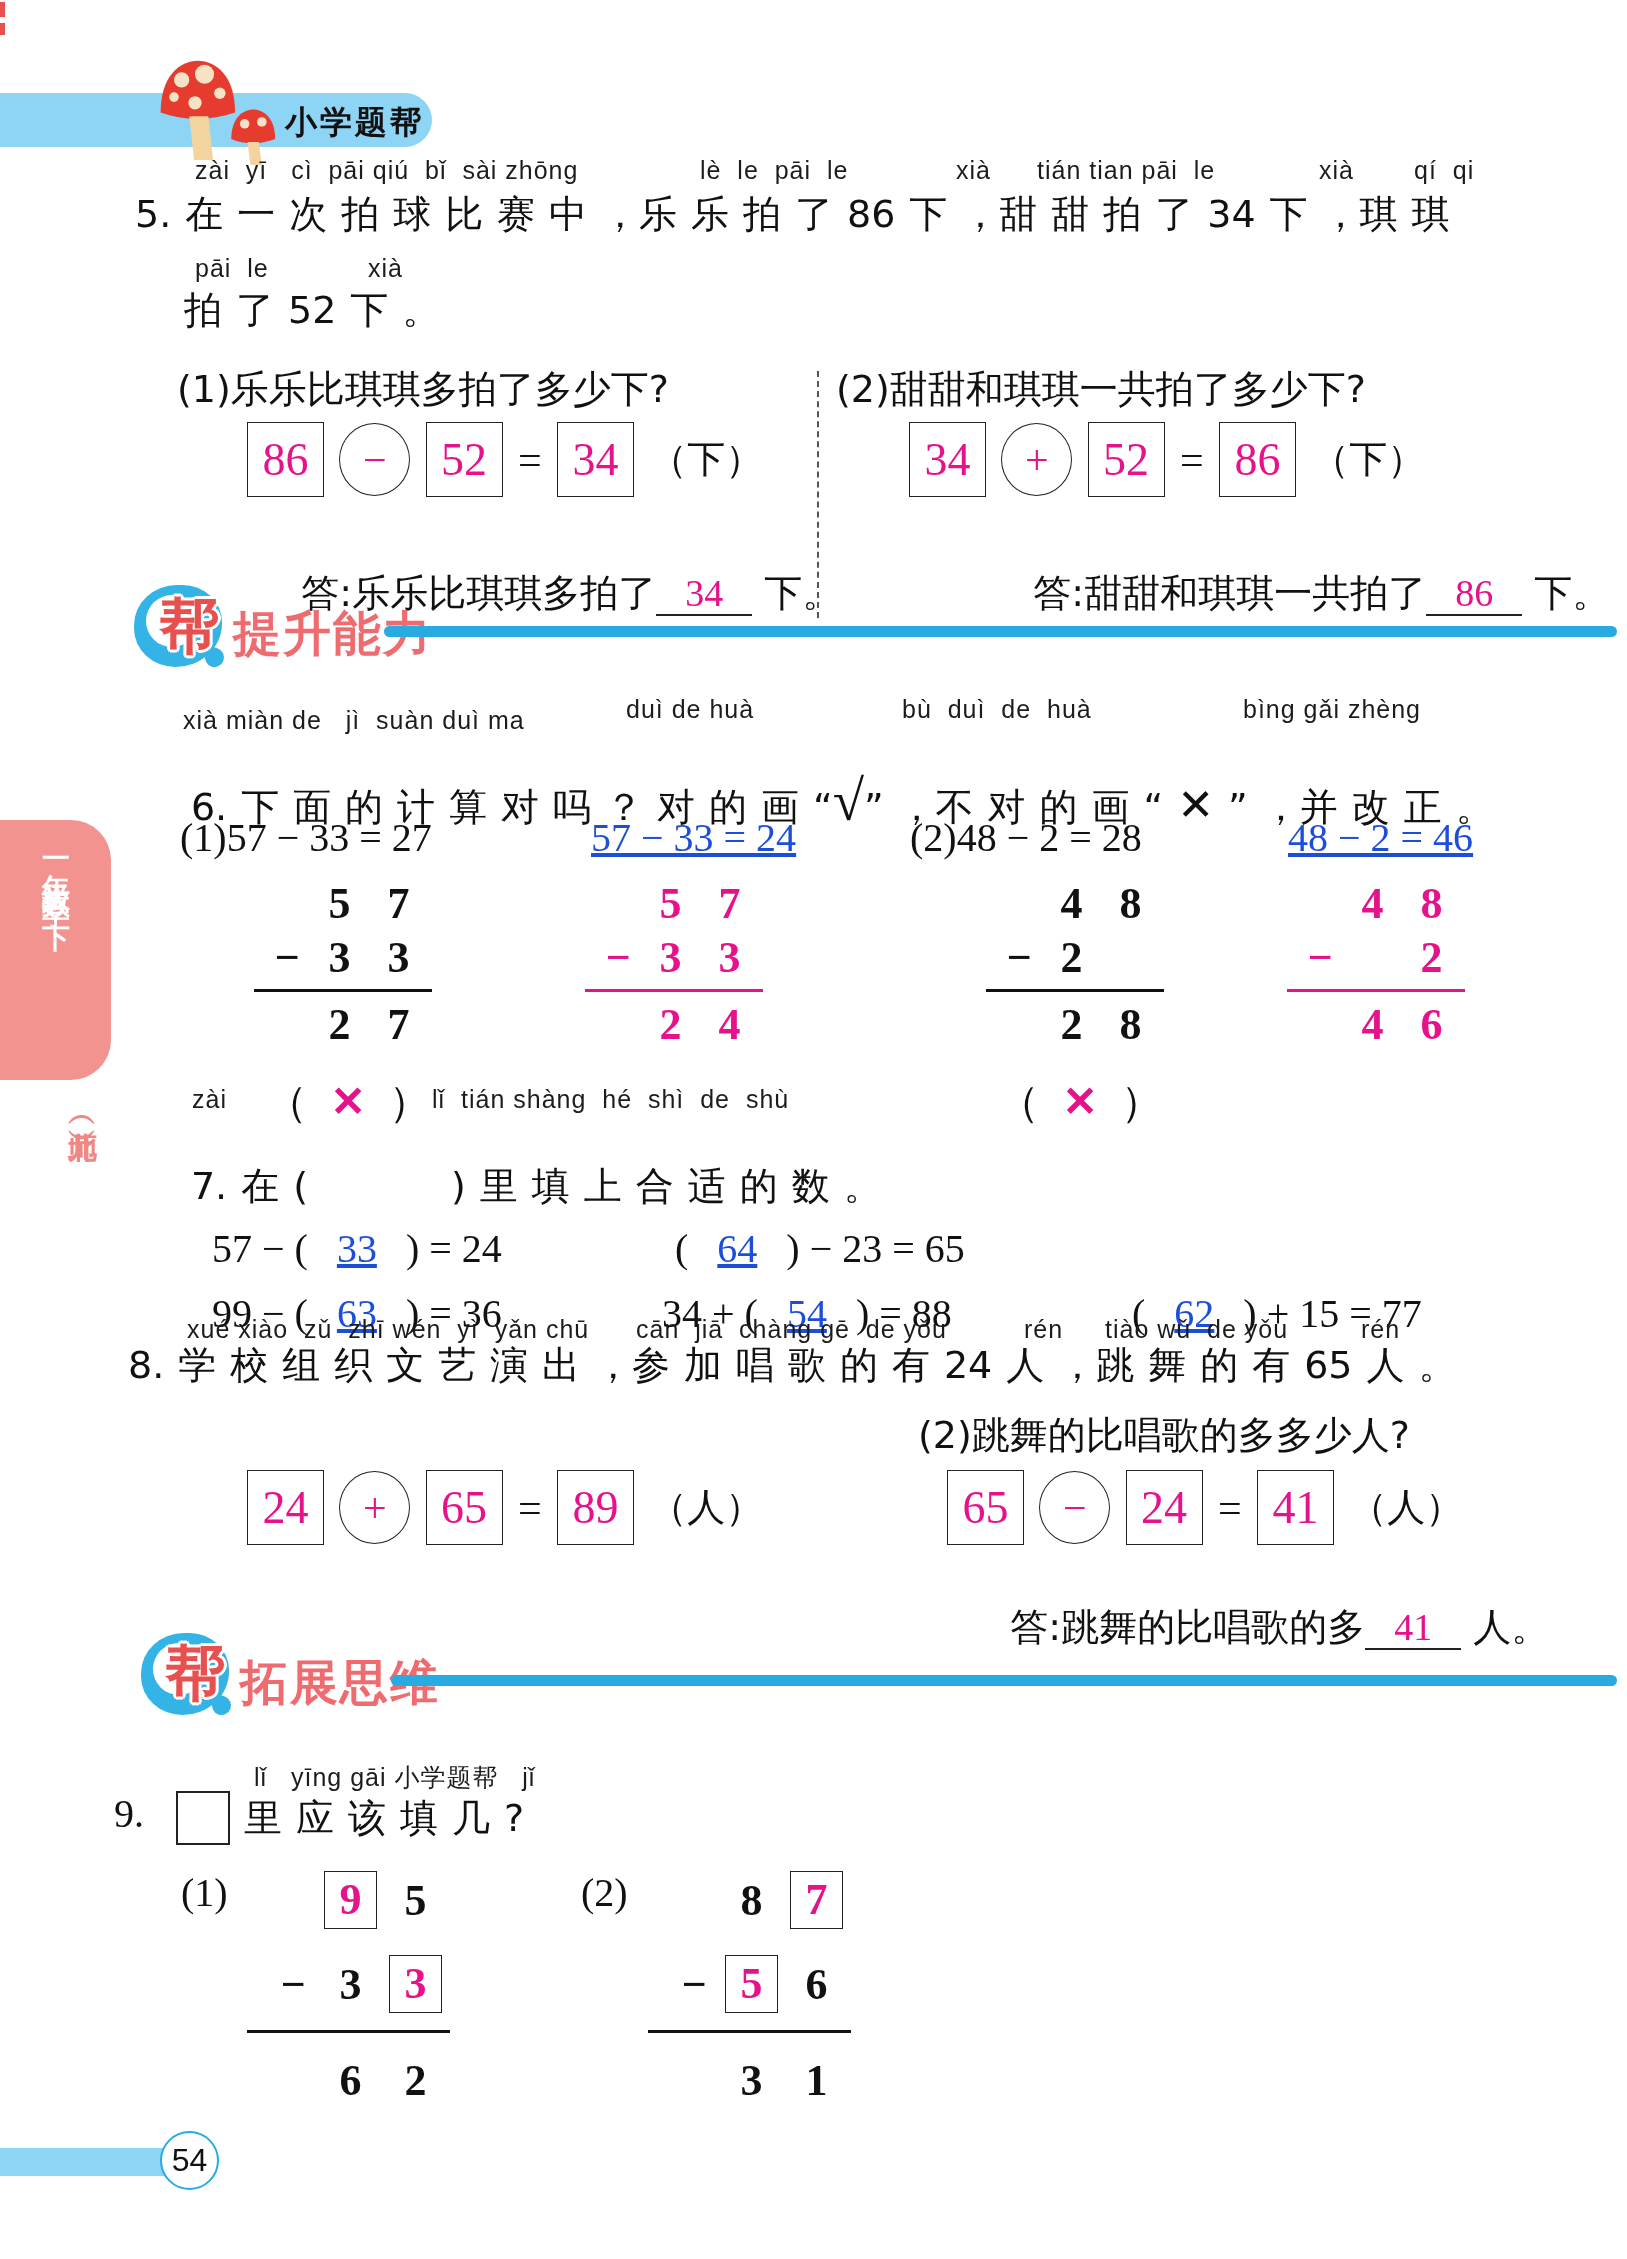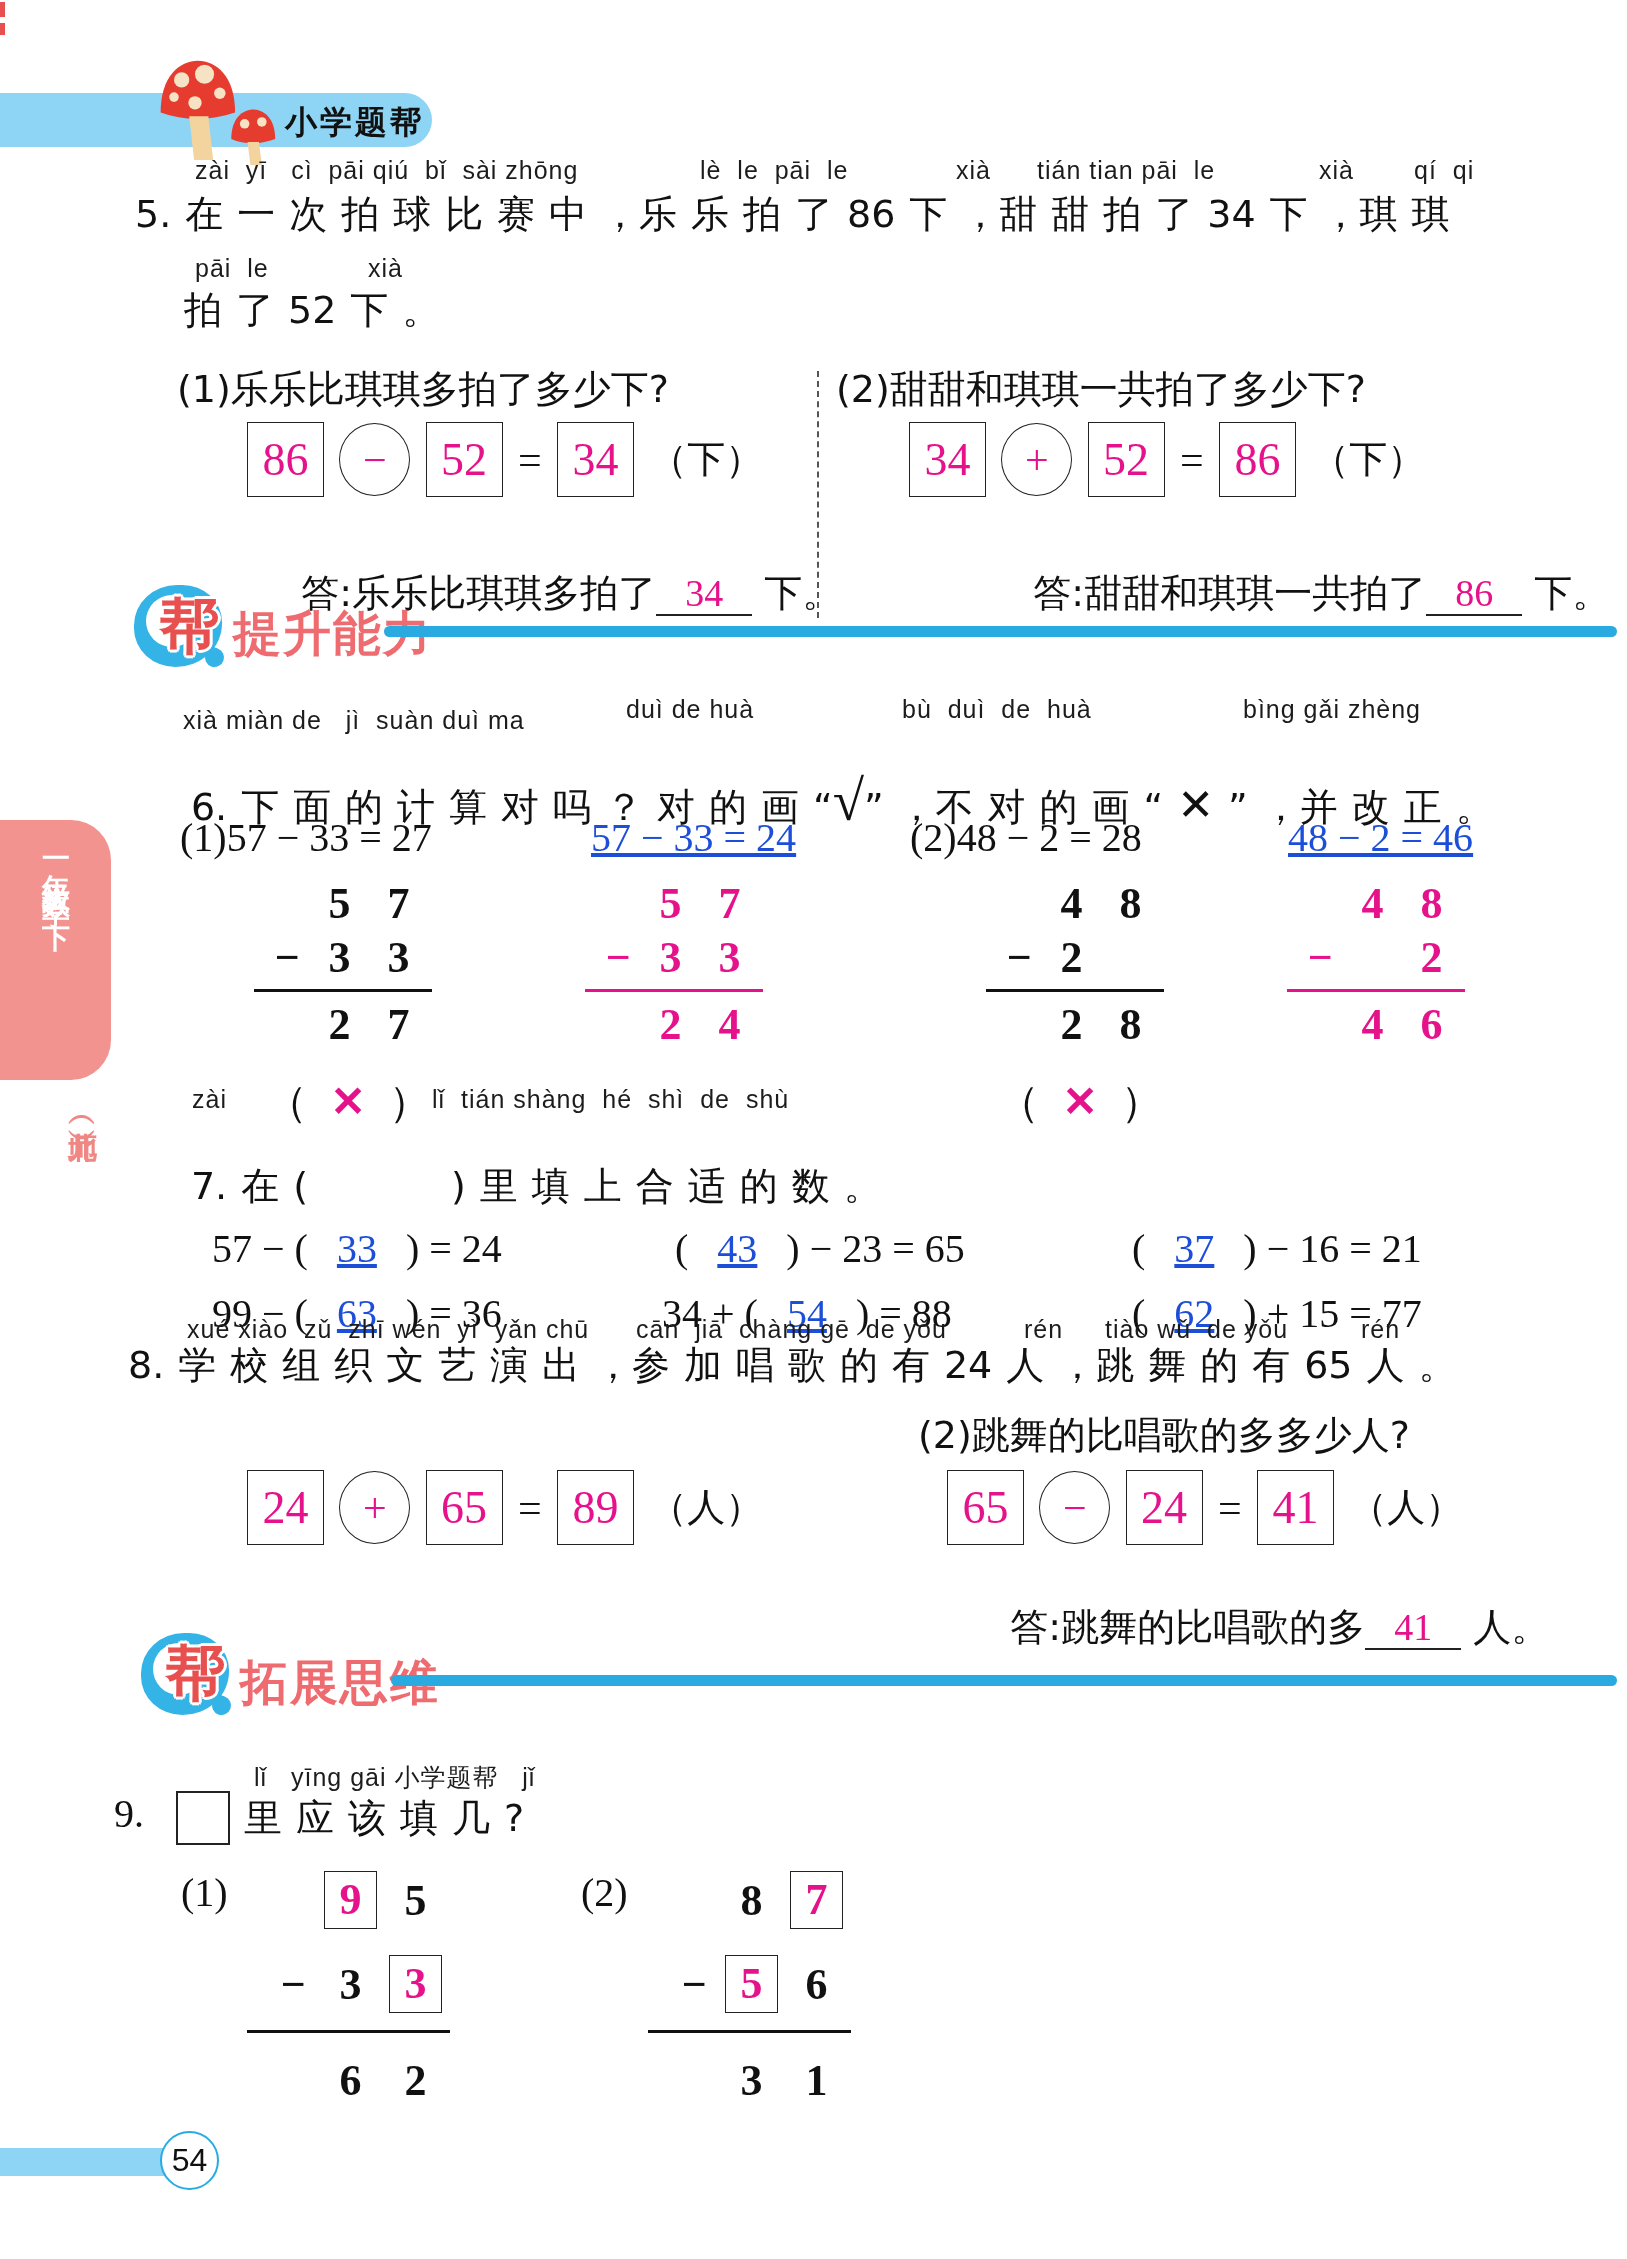--- a/index.html
+++ b/index.html
@@ -237,24 +237,21 @@
   <div class="py" style="left:192px;top:1085px">zài</div>
   <div class="py" style="left:432px;top:1085px">lǐ  tián shàng  hé  shì  de  shù</div>
   <div class="zh" style="left:135px;top:1115px">
     <span>7. 在 (</span><span class="gap"></span><span>) 里 填 上 合 适 的 数 。</span>
   </div>
 
   <div class="fillrow" style="left:172px;top:1178px">
     <span>57 − (</span><span class="pink">33</span><span>) = 24</span>
   </div>
   <div class="fillrow" style="left:635px;top:1178px">
-    <span>(</span><span class="pink">43</span><span>) − 23 = 65</span>
-  </div>
-  <div class="fillrow" style="left:1092px;top:1178px">
-    <span>(</span><span class="pink">37</span><span>) − 16 = 21</span>
+    <span>(</span><span class="pink">64</span><span>) − 23 = 65</span>
   </div>
   <div class="fillrow" style="left:172px;top:1243px">
     <span>99 − (</span><span class="pink">63</span><span>) = 36</span>
   </div>
   <div class="fillrow" style="left:622px;top:1243px">
     <span>34 + (</span><span class="pink">54</span><span>) = 88</span>
   </div>
   <div class="fillrow" style="left:1092px;top:1243px">
     <span>(</span><span class="pink">62</span><span>) + 15 = 77</span>
   </div>

